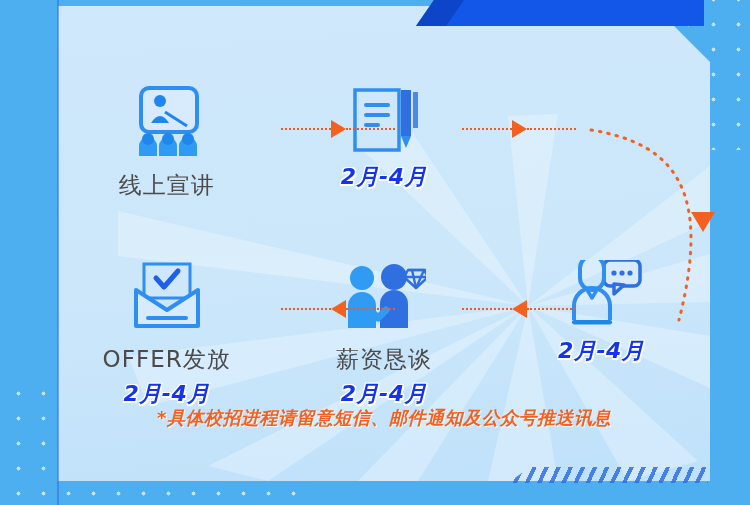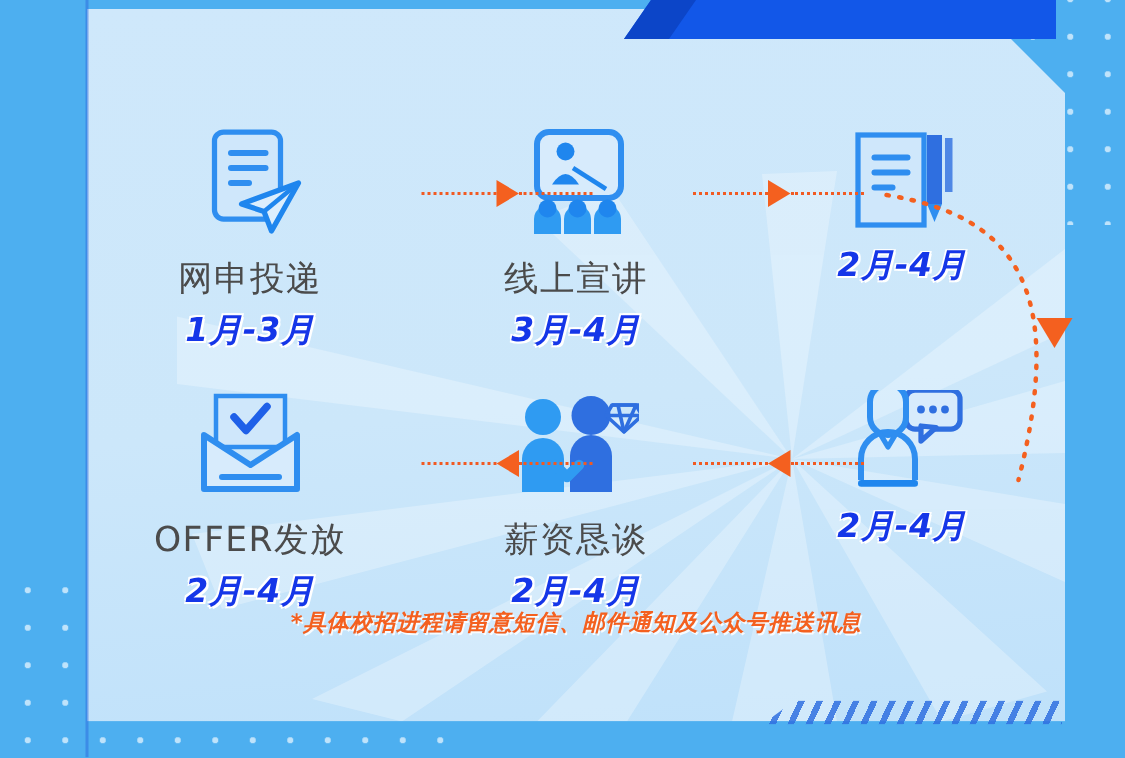--- a/index.html
+++ b/index.html
@@ -93,21 +93,21 @@
   .c1{left:223px;top:116px;width:114px;}
   .c2{left:404px;top:116px;width:114px;}
   .c3{left:404px;top:296px;width:114px;flex-direction:row;}
   .c4{left:223px;top:296px;width:114px;}
 
   .curve{position:absolute;left:525px;top:118px;width:160px;height:200px;z-index:11;}
   .curve svg{display:block;}
 
   .footnote{
     position:absolute;left:0;right:0;top:400px;text-align:center;
-    font-size:15px;font-style:italic;font-weight:bold;color:#F4601F;letter-spacing:.5px;
+    font-size:18px;font-style:italic;font-weight:bold;color:#F4601F;letter-spacing:.5px;
     font-family:"DejaVu Sans","Liberation Sans",sans-serif;
     text-shadow:1px 1px 0 rgba(255,255,255,.85);
   }
 </style>
 </head>
 <body>
 
 <div id="stage">
 
   <div class="dots-tr"></div>
@@ -136,34 +136,20 @@
     <i></i>
       <i class="dark"></i>
   </div>
   <div class="vline"></div>
   <div class="stripes"></div>
 
   <div class="content">
 
     <div class="row row1">
 
-      <div class="step">
-        <div class="icon-box">
-          <svg width="72" height="74" viewBox="0 0 72 74">
-            <rect x="12" y="4" width="44" height="58" rx="6" fill="#cfe7fb" stroke="#2f8ef0" stroke-width="3.5"></rect>
-            <rect x="21" y="16" width="27" height="4" rx="2" fill="#2f8ef0"></rect>
-            <rect x="21" y="26" width="27" height="4" rx="2" fill="#2f8ef0"></rect>
-            <rect x="21" y="36" width="16" height="4" rx="2" fill="#2f8ef0"></rect>
-            <path d="M30 52 L68 38 L50 70 L45 57 Z" fill="#dceefd" stroke="#1f86ee" stroke-width="3.5" stroke-linejoin="round"></path>
-            <path d="M68 38 L45 57" stroke="#1f86ee" stroke-width="3" fill="none"></path>
-          </svg>
-        </div>
-        <div class="label">网申投递</div>
-        <div class="date">1月-3月</div>
-      </div>
 
       <div class="step">
         <div class="icon-box">
           <svg width="76" height="72" viewBox="0 0 76 72">
             <rect x="12" y="2" width="56" height="44" rx="8" fill="#d7ebfc" stroke="#2f8ef0" stroke-width="4"></rect>
             <circle cx="31" cy="15" r="6" fill="#1f86ee"></circle>
             <path d="M22 37 q9 -14 18 0 z" fill="#1f86ee"></path>
             <path d="M36 26 L58 40" stroke="#1f86ee" stroke-width="3" fill="none"></path>
             <g fill="#2f9bf2">
               <path d="M10 60 a9 9 0 0 1 18 0 v10 h-18z"></path>
@@ -171,21 +157,20 @@
               <path d="M50 60 a9 9 0 0 1 18 0 v10 h-18z"></path>
             </g>
             <g fill="#1f86ee">
               <circle cx="19" cy="53" r="6"></circle>
                 <circle cx="39" cy="53" r="6"></circle>
                 <circle cx="59" cy="53" r="6"></circle>
             </g>
           </svg>
         </div>
         <div class="label">线上宣讲</div>
-        <div class="date">3月-4月</div>
       </div>
 
       <div class="step">
         <div class="icon-box">
           <svg width="70" height="72" viewBox="0 0 70 72">
             <rect x="6" y="4" width="44" height="60" fill="#cfe7fb" stroke="#2f8ef0" stroke-width="3.5"></rect>
             <rect x="15" y="17" width="26" height="4" rx="2" fill="#2f8ef0"></rect>
             <rect x="15" y="27" width="26" height="4" rx="2" fill="#2f8ef0"></rect>
             <rect x="15" y="37" width="16" height="4" rx="2" fill="#2f8ef0"></rect>
             <rect x="52" y="4" width="10" height="46" fill="#2f6fe0"></rect>

